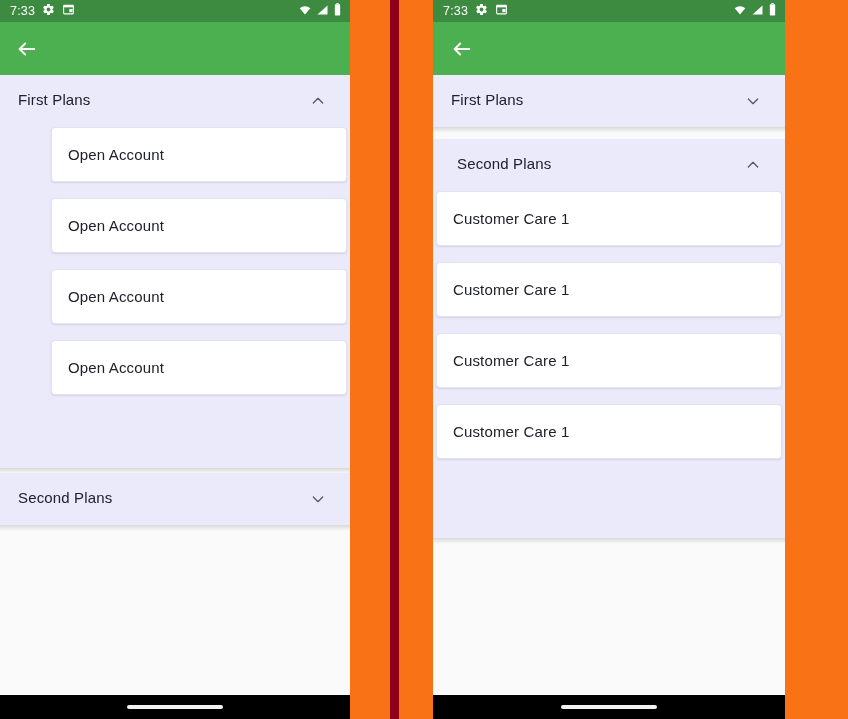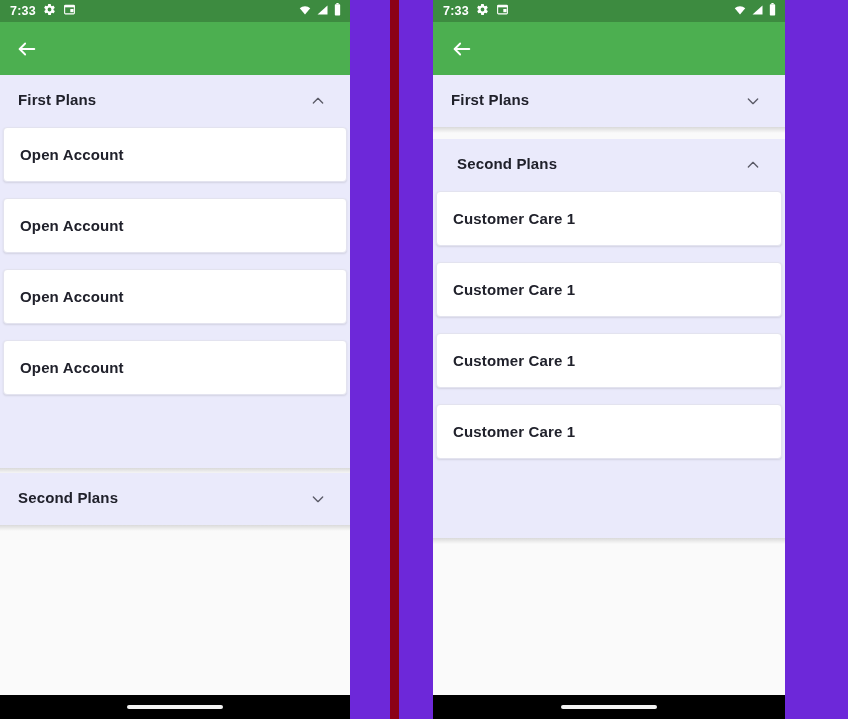--- a/index.html
+++ b/index.html
@@ -2,21 +2,21 @@
 <html><head>
 <meta charset="utf-8">
 <style>
   * { box-sizing: border-box; margin: 0; padding: 0; }
   html, body {
     width: 848px; height: 719px;
     background: #ffffff;
     font-family: "Liberation Sans", sans-serif;
     overflow: hidden;
   }
-  .screen-root { position: relative; width: 848px; height: 719px; background:#6d28d9;font-weight:bold; }
+  .screen-root { position: relative; width: 848px; height: 719px; background:#f97316; }
 
   
   .phone { position: absolute; top: 0; height: 719px; overflow: hidden; background:#fafafa; }
   .phone-left  { left: 0px;   width: 350px; }
   .phone-right { left: 433px; width: 352px; }
 
   
   .divider-bar {
     position: absolute; top: 0; left: 390px;
     width: 9px; height: 719px;
@@ -79,21 +79,21 @@
   }
   .panel-header.indented { padding-left: 24px; }
   .panel-title {
     font-size: 15px;
     color: #20212b;
     letter-spacing: .15px;
   }
   .panel-chev { margin-left: auto; width: 20px; height: 20px; display:flex; align-items:center; justify-content:center; }
 
   .panel-body { padding-bottom: 0; }
-  .panel-body.pad-bottom-lg { padding-bottom: 66px; }
+  .panel-body.pad-bottom-lg { padding-bottom: 66px; padding-left: 48px; }
   .panel-body.pad-bottom-md { padding-bottom: 72px; }
 
   
   .card {
     background: #ffffff;
     border: 1px solid #e3e3ef;
     border-radius: 4px;
     margin: 0 3px 7px 3px;
     height: 55px;
     display: flex; align-items: center;

